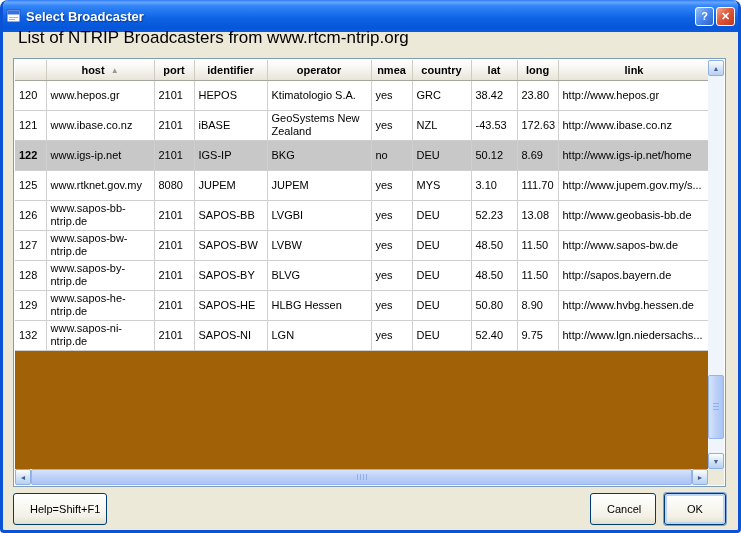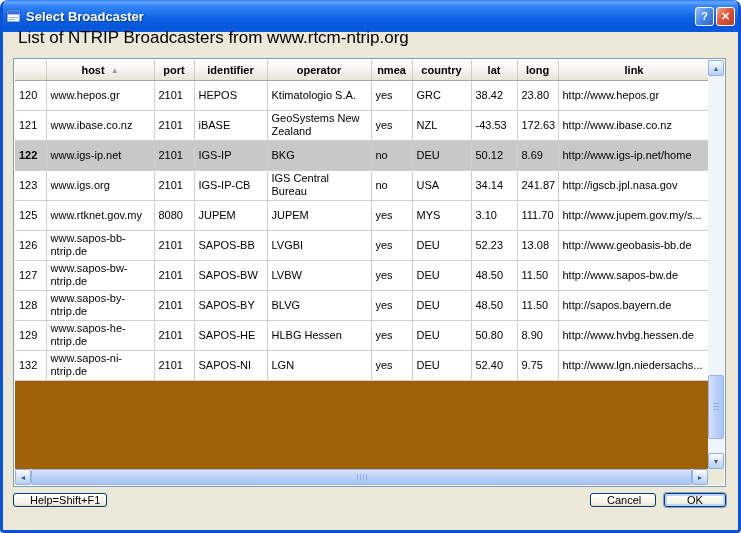--- a/index.html
+++ b/index.html
@@ -58,21 +58,21 @@
   .vscroll .sb-thumb{left:0;width:16px;top:315px;height:64px;}
   .hscroll .sb-thumb{top:0;height:16px;left:16px;right:16px;
     background:linear-gradient(180deg,#d7e3fc,#bcd1f8 50%,#aac4f5);}
   .vscroll .sb-thumb::after{content:"";position:absolute;left:4px;right:4px;top:50%;margin-top:-4px;height:8px;
     background:repeating-linear-gradient(180deg,#8fb0ea 0 1px,transparent 1px 3px);}
   .hscroll .sb-thumb::after{content:"";position:absolute;top:4px;bottom:4px;left:50%;margin-left:-5px;width:10px;
     background:repeating-linear-gradient(90deg,#8fb0ea 0 1px,transparent 1px 3px);}
   .sb-corner{position:absolute;right:1px;bottom:1px;width:16px;height:16px;background:#ece9d8;}
 
   
-  .xpbtn{position:absolute;height:14px;font-family:"Liberation Sans",sans-serif;font-size:11px;color:#000;
+  .xpbtn{position:absolute;height:32px;font-family:"Liberation Sans",sans-serif;font-size:11px;color:#000;
     background:linear-gradient(180deg,#ffffff,#f3f1e6 75%,#e2dfcd);
     border:1px solid #003c74;border-radius:3px;padding:0 16px;}
   .btn-help{left:10px;top:493px;width:94px;}
   .btn-cancel{left:587px;top:493px;width:66px;}
   .btn-ok{left:661px;top:493px;width:62px;box-shadow:0 0 0 1px #7da2ce, inset 0 0 0 2px #bcd4f6;}
 </style>
 </head>
 <body>
 
 <div class="window">
@@ -153,32 +153,20 @@
               <td class="c2">2101</td>
               <td class="c3">IGS-IP</td>
               <td class="c4">BKG</td>
               <td class="c5">no</td>
               <td class="c6">DEU</td>
               <td class="c7">50.12</td>
               <td class="c8">8.69</td>
               <td class="c9">http://www.igs-ip.net/home</td>
             </tr>
             <tr class="datarow">
-              <td class="c0">123</td>
-              <td class="c1">www.igs.org</td>
-              <td class="c2">2101</td>
-              <td class="c3">IGS-IP-CB</td>
-              <td class="c4">IGS Central Bureau</td>
-              <td class="c5">no</td>
-              <td class="c6">USA</td>
-              <td class="c7">34.14</td>
-              <td class="c8">241.87</td>
-              <td class="c9">http://igscb.jpl.nasa.gov</td>
-            </tr>
-            <tr class="datarow">
               <td class="c0">125</td>
               <td class="c1">www.rtknet.gov.my</td>
               <td class="c2">8080</td>
               <td class="c3">JUPEM</td>
               <td class="c4">JUPEM</td>
               <td class="c5">yes</td>
               <td class="c6">MYS</td>
               <td class="c7">3.10</td>
               <td class="c8">111.70</td>
               <td class="c9">http://www.jupem.gov.my/s...</td>

